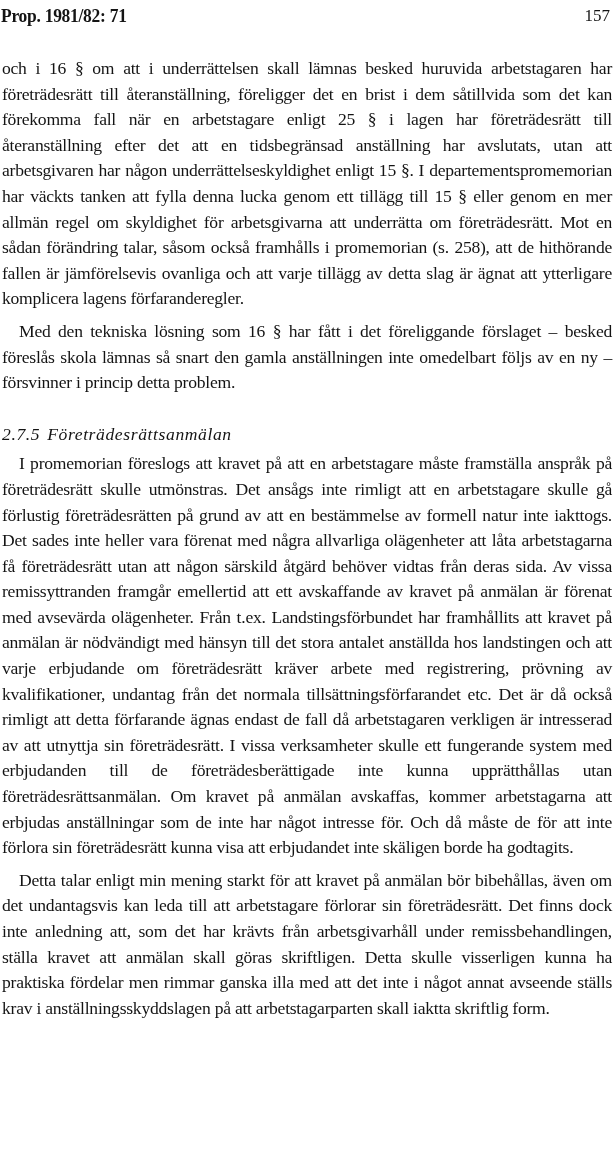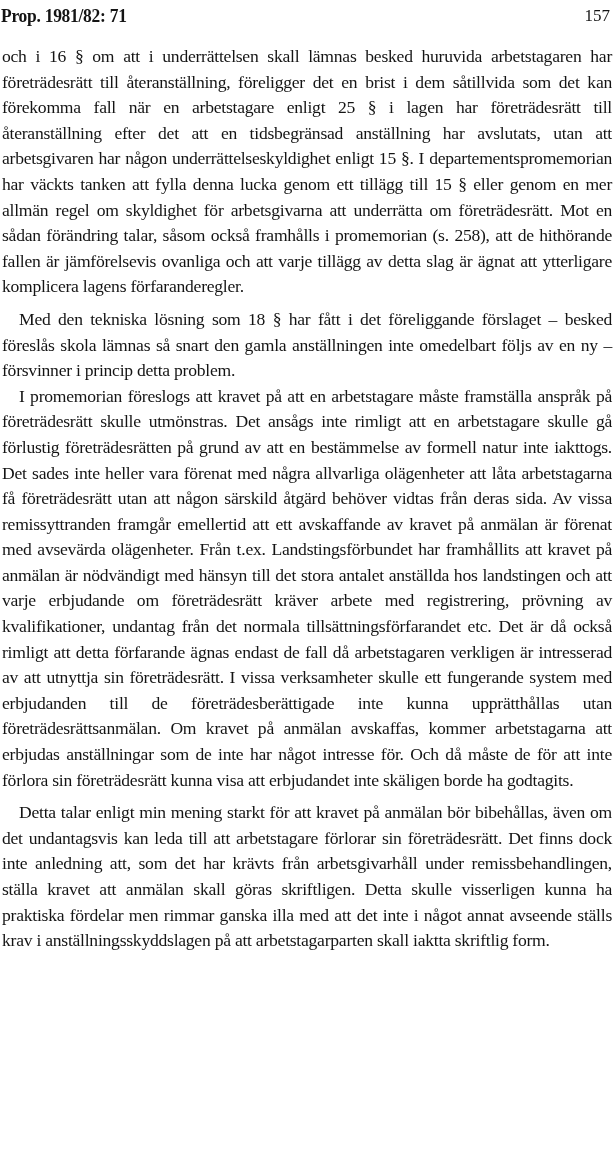--- a/index.html
+++ b/index.html
@@ -14,21 +14,21 @@
   .header .doc-id {
     position: absolute; left: 1px; top: 1px;
     font-weight: bold; font-size: 19px; letter-spacing: -0.3px;
     transform: scaleX(0.92); transform-origin: left top;
   }
   .header .page-no {
     position: absolute; right: 0px; top: 2px;
     font-size: 17px;
   }
   .body {
-    position: absolute; left: 2px; top: 44px; width: 610px;
+    position: absolute; left: 2px; top: 56px; width: 610px;
     font-size: 17.6px; line-height: 25.6px;
   }
   .body p {
     margin: 0; text-align: justify; text-align-last: left;
     letter-spacing: -0.25px; word-spacing: 0px;
   }
   .body p.indent { text-indent: 17px; }
   .body p.gap { margin-top: 7px; }
   .section-heading {
     font-style: italic; margin: 26px 0 4px 0; font-size: 17.6px;
@@ -39,18 +39,21 @@
 </head>
 <body>
 
 <div class="header">
   <span class="doc-id">Prop. 1981/82: 71</span>
   <span class="page-no">157</span>
 </div>
 
 <div class="body">
   <p>och i 16 § om att i underrättelsen skall lämnas besked huruvida arbetstagaren har företrädesrätt till återanställning, föreligger det en brist i dem såtillvida som det kan förekomma fall när en arbetstagare enligt 25 § i lagen har företrädesrätt till återanställning efter det att en tidsbegränsad anställning har avslutats, utan att arbetsgivaren har någon underrättelseskyldighet enligt 15 §. I departementspromemorian har väckts tanken att fylla denna lucka genom ett tillägg till 15 § eller genom en mer allmän regel om skyldighet för arbetsgivarna att underrätta om företrädesrätt. Mot en sådan förändring talar, såsom också framhålls i promemorian (s. 258), att de hithörande fallen är jämförelsevis ovanliga och att varje tillägg av detta slag är ägnat att ytterligare komplicera lagens förfaranderegler.</p>
-  <p class="indent gap">Med den tekniska lösning som 18 § har fått i det föreliggande förslaget – besked föreslås skola lämnas så snart den gamla anställningen inte omedelbart följs av en ny – försvinner i princip detta problem.</p>
+  <p class="indent gap">Med den tekniska lösning som 16 § har fått i det föreliggande förslaget – besked föreslås skola lämnas så snart den gamla anställningen inte omedelbart följs av en ny – försvinner i princip detta problem.</p>
 
+  <div class="section-heading">
+    <span class="num">2.7.5</span><span>Företrädesrättsanmälan</span>
+  </div>
 
   <p class="indent">I promemorian föreslogs att kravet på att en arbetstagare måste framställa anspråk på företrädesrätt skulle utmönstras. Det ansågs inte rimligt att en arbetstagare skulle gå förlustig företrädesrätten på grund av att en bestämmelse av formell natur inte iakttogs. Det sades inte heller vara förenat med några allvarliga olägenheter att låta arbetstagarna få företrädesrätt utan att någon särskild åtgärd behöver vidtas från deras sida. Av vissa remissyttranden framgår emellertid att ett avskaffande av kravet på anmälan är förenat med avsevärda olägenheter. Från t.ex. Landstingsförbundet har framhållits att kravet på anmälan är nödvändigt med hänsyn till det stora antalet anställda hos landstingen och att varje erbjudande om företrädesrätt kräver arbete med registrering, prövning av kvalifikationer, undantag från det normala tillsättningsförfarandet etc. Det är då också rimligt att detta förfarande ägnas endast de fall då arbetstagaren verkligen är intresserad av att utnyttja sin företrädesrätt. I vissa verksamheter skulle ett fungerande system med erbjudanden till de företrädesberättigade inte kunna upprätthållas utan företrädesrättsanmälan. Om kravet på anmälan avskaffas, kommer arbetstagarna att erbjudas anställningar som de inte har något intresse för. Och då måste de för att inte förlora sin företrädesrätt kunna visa att erbjudandet inte skäligen borde ha godtagits.</p>
   <p class="indent gap">Detta talar enligt min mening starkt för att kravet på anmälan bör bibehållas, även om det undantagsvis kan leda till att arbetstagare förlorar sin företrädesrätt. Det finns dock inte anledning att, som det har krävts från arbetsgivarhåll under remissbehandlingen, ställa kravet att anmälan skall göras skriftligen. Detta skulle visserligen kunna ha praktiska fördelar men rimmar ganska illa med att det inte i något annat avseende ställs krav i anställningsskyddslagen på att arbetstagarparten skall iaktta skriftlig form.</p>
 </div>
 
 </body></html>

